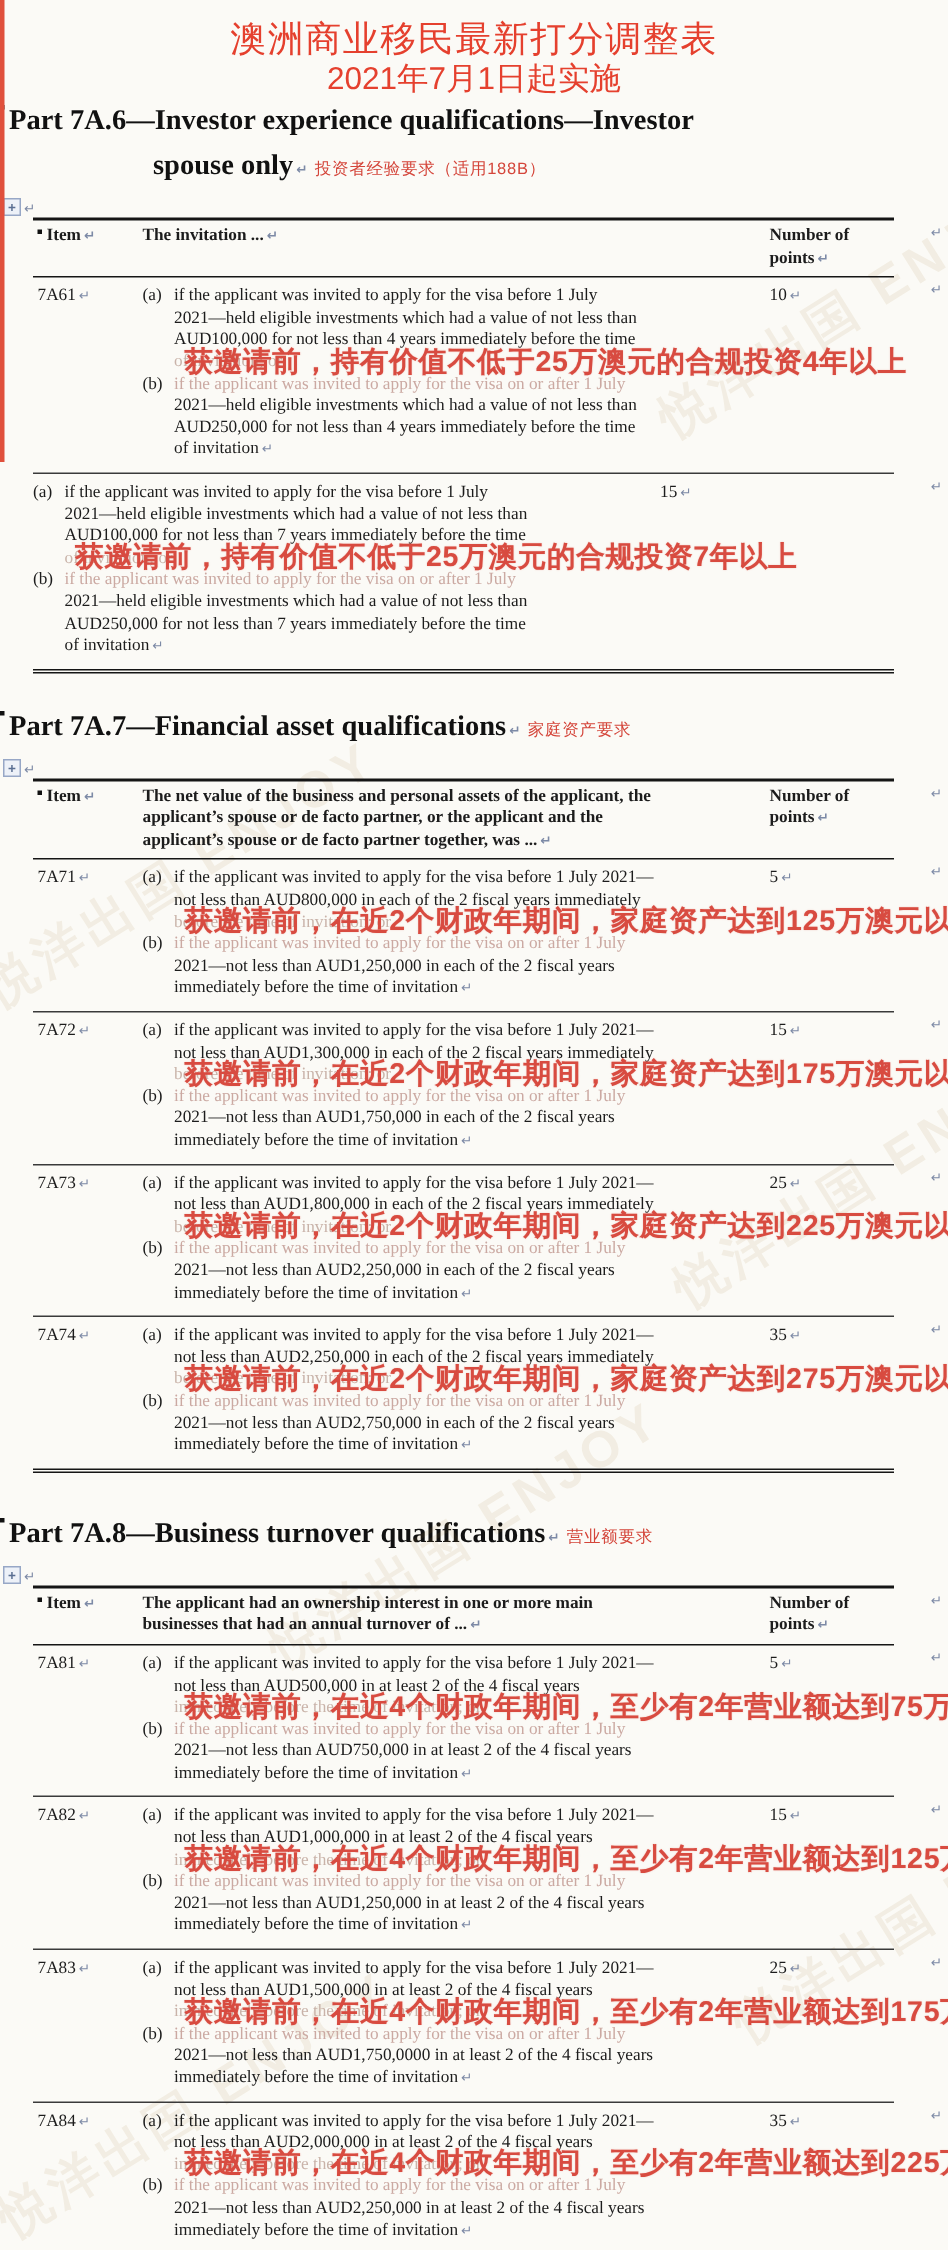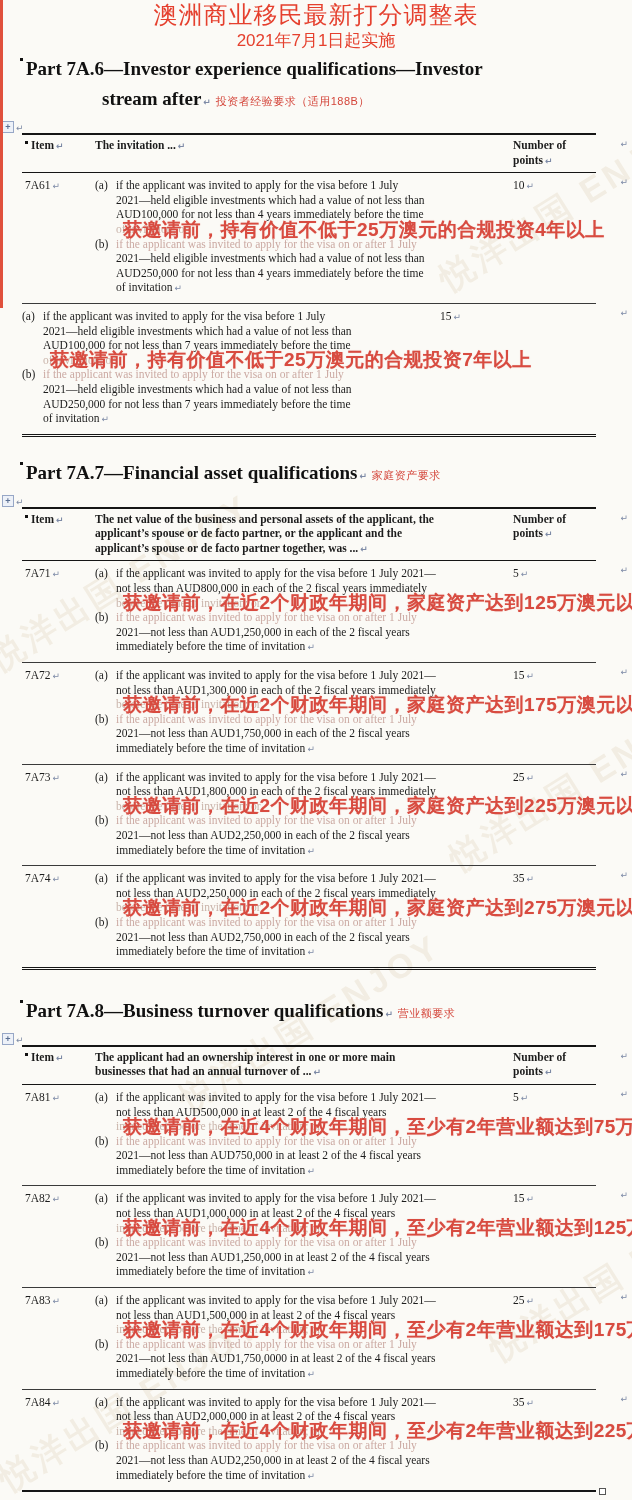--- a/index.html
+++ b/index.html
@@ -8,30 +8,30 @@
   .page { position:relative; width:632px; height:1500px; overflow:hidden;
           background:#fbfaf6; color:#1c1c1c; }
   .red-strip { position:absolute; left:0; top:0; width:3px; height:308px; background:#e0503c; }
 
   
   .wm { position:absolute; font-family:"Liberation Sans",sans-serif; font-weight:bold;
         color:rgba(169,123,60,0.10); transform:rotate(-32deg); white-space:nowrap;
         font-size:34px; pointer-events:none; letter-spacing:4px; }
 
   
-  .title-wrap { padding-top:0; text-align:center;
+  .title-wrap { padding-top:12px; text-align:center;
                 font-family:"Liberation Sans", sans-serif; color:#e5402e; }
   .title-1 { font-size:24px; line-height:30px; letter-spacing:1px; }
-  .title-2 { font-size:17px; line-height:22px;text-align:center; }
+  .title-2 { font-size:21px; line-height:22px;text-align:center; }
 
   
   .part-h { font-weight:bold; font-size:19px; line-height:27px; color:#111; margin-top:3px; }
   .part-h .bullet, .th .bullet { display:inline-block; width:3px; height:3px; background:#111;
         vertical-align:top; margin:3px 3px 0 0; }
-  .ph-l1 { padding-left:20px; }
+  .ph-l1 { }
   .ph-l2 { padding-left:102px; }
   .cjk-red { color:#d4453a; font-family:"Liberation Sans",sans-serif; font-weight:normal;
              font-size:11px; letter-spacing:0.5px; }
   .mark { font-size:9px; color:#7d8aa6; font-family:"DejaVu Sans",sans-serif; margin-left:2px; }
 
   
   .anchor-row { height:16px; margin:1px 0 0 2px; }
   .anchor { display:inline-block; width:12px; height:12px; border:1px solid #97a7c6;
             background:#edf1f8; color:#5a6f92; font:bold 9px/10px "Liberation Sans",sans-serif;
             text-align:center; vertical-align:middle; }
@@ -79,21 +79,21 @@
   <div class="title-wrap">
     <div class="title-1">澳洲商业移民最新打分调整表</div>
     <div class="title-2">2021年7月1日起实施</div>
   </div>
 
   <div class="section s1">
     <div class="part-h ph-l1">
       <span class="bullet"></span><span>Part 7A.6—Investor experience qualifications—Investor</span>
     </div>
     <div class="part-h ph-l2">
-      <span>stream after</span><span class="mark">↵</span>
+      <span>spouse only</span><span class="mark">↵</span>
       <span class="cjk-red">投资者经验要求（适用188B）</span>
     </div>
     <div class="anchor-row">
       <span class="anchor">+</span><span class="mark">↵</span>
     </div>
     <div class="tbl">
       <div class="thead th">
         <div class="c-item"><span class="bullet"></span><span>Item</span><span class="mark">↵</span></div>
         <div class="c-desc"><span class="pre">The invitation ...</span><span class="mark">↵</span></div>
         <div class="c-pts"><span class="pre">Number of

